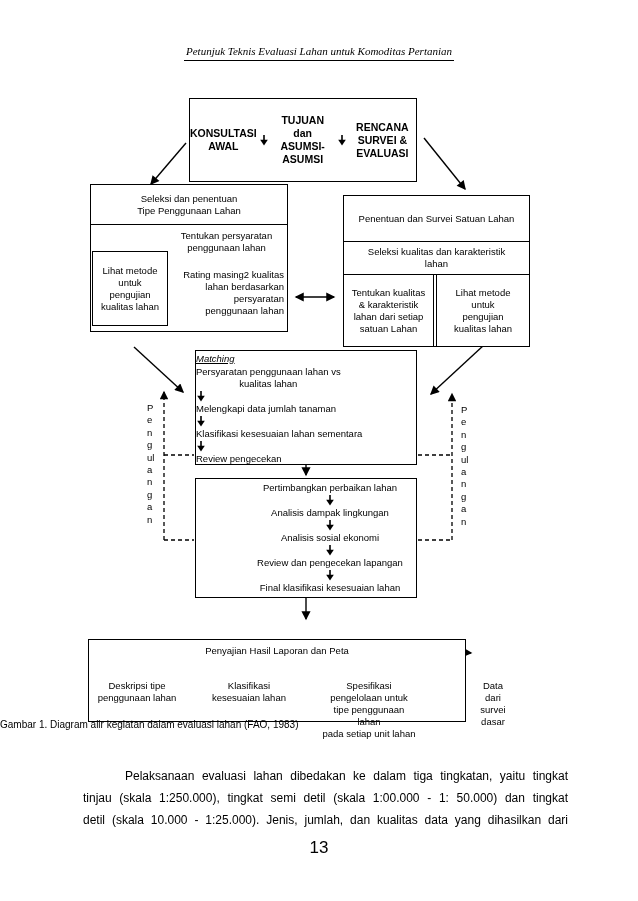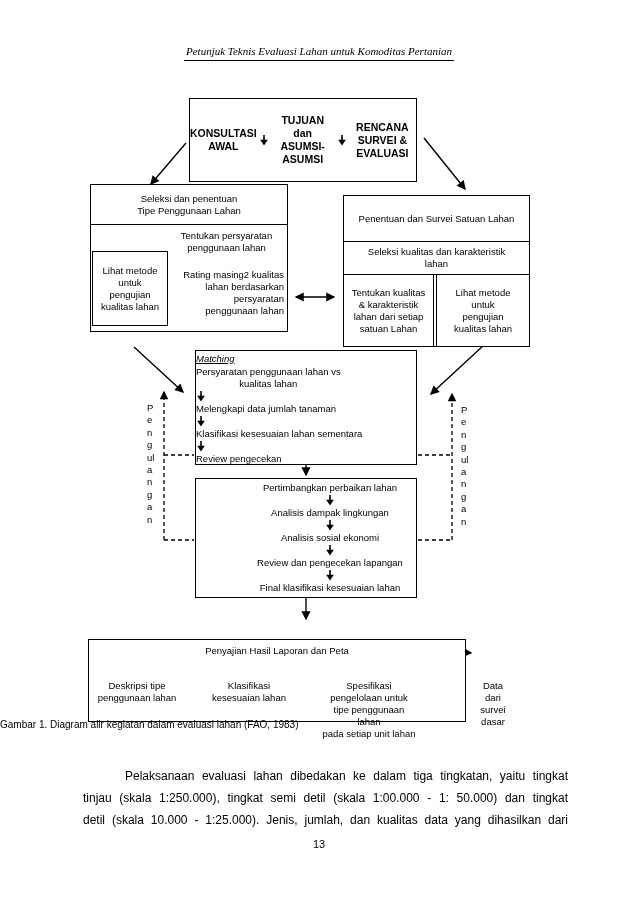--- a/index.html
+++ b/index.html
@@ -57,21 +57,21 @@
   
   .output-box{left:88px;top:623px;width:378px;height:83px;margin-top:16px;}
   .ob-title{position:absolute;top:5px;left:0;width:100%;text-align:center;}
   .ob-item{position:absolute;top:40px;transform:translateX(-50%);}
   .ob-1{left:48px;} .ob-2{left:160px;} .ob-3{left:280px;} .ob-4{left:404px;}
   
   .caption{position:absolute;top:719px;left:0;width:100%;text-align:left;font-size:10px;}
   .paragraph{position:absolute;left:83px;right:70px;top:747px;font-size:12px;line-height:22px;margin-top:18px;}
   .p-line{text-align:justify;text-align-last:justify;}
   .p-indent{padding-left:42px;}
-  .page-number{position:absolute;top:838px;left:0;width:100%;text-align:center;font-size:11px;}
+  .page-number{position:absolute;top:838px;left:0;width:100%;text-align:center;font-size:17px;}
 </style>
 </head>
 <body>
 
 <div class="page">
 
   <div class="header">
     <span class="header-title">Petunjuk Teknis Evaluasi Lahan untuk Komoditas Pertanian</span>
   </div>
 

